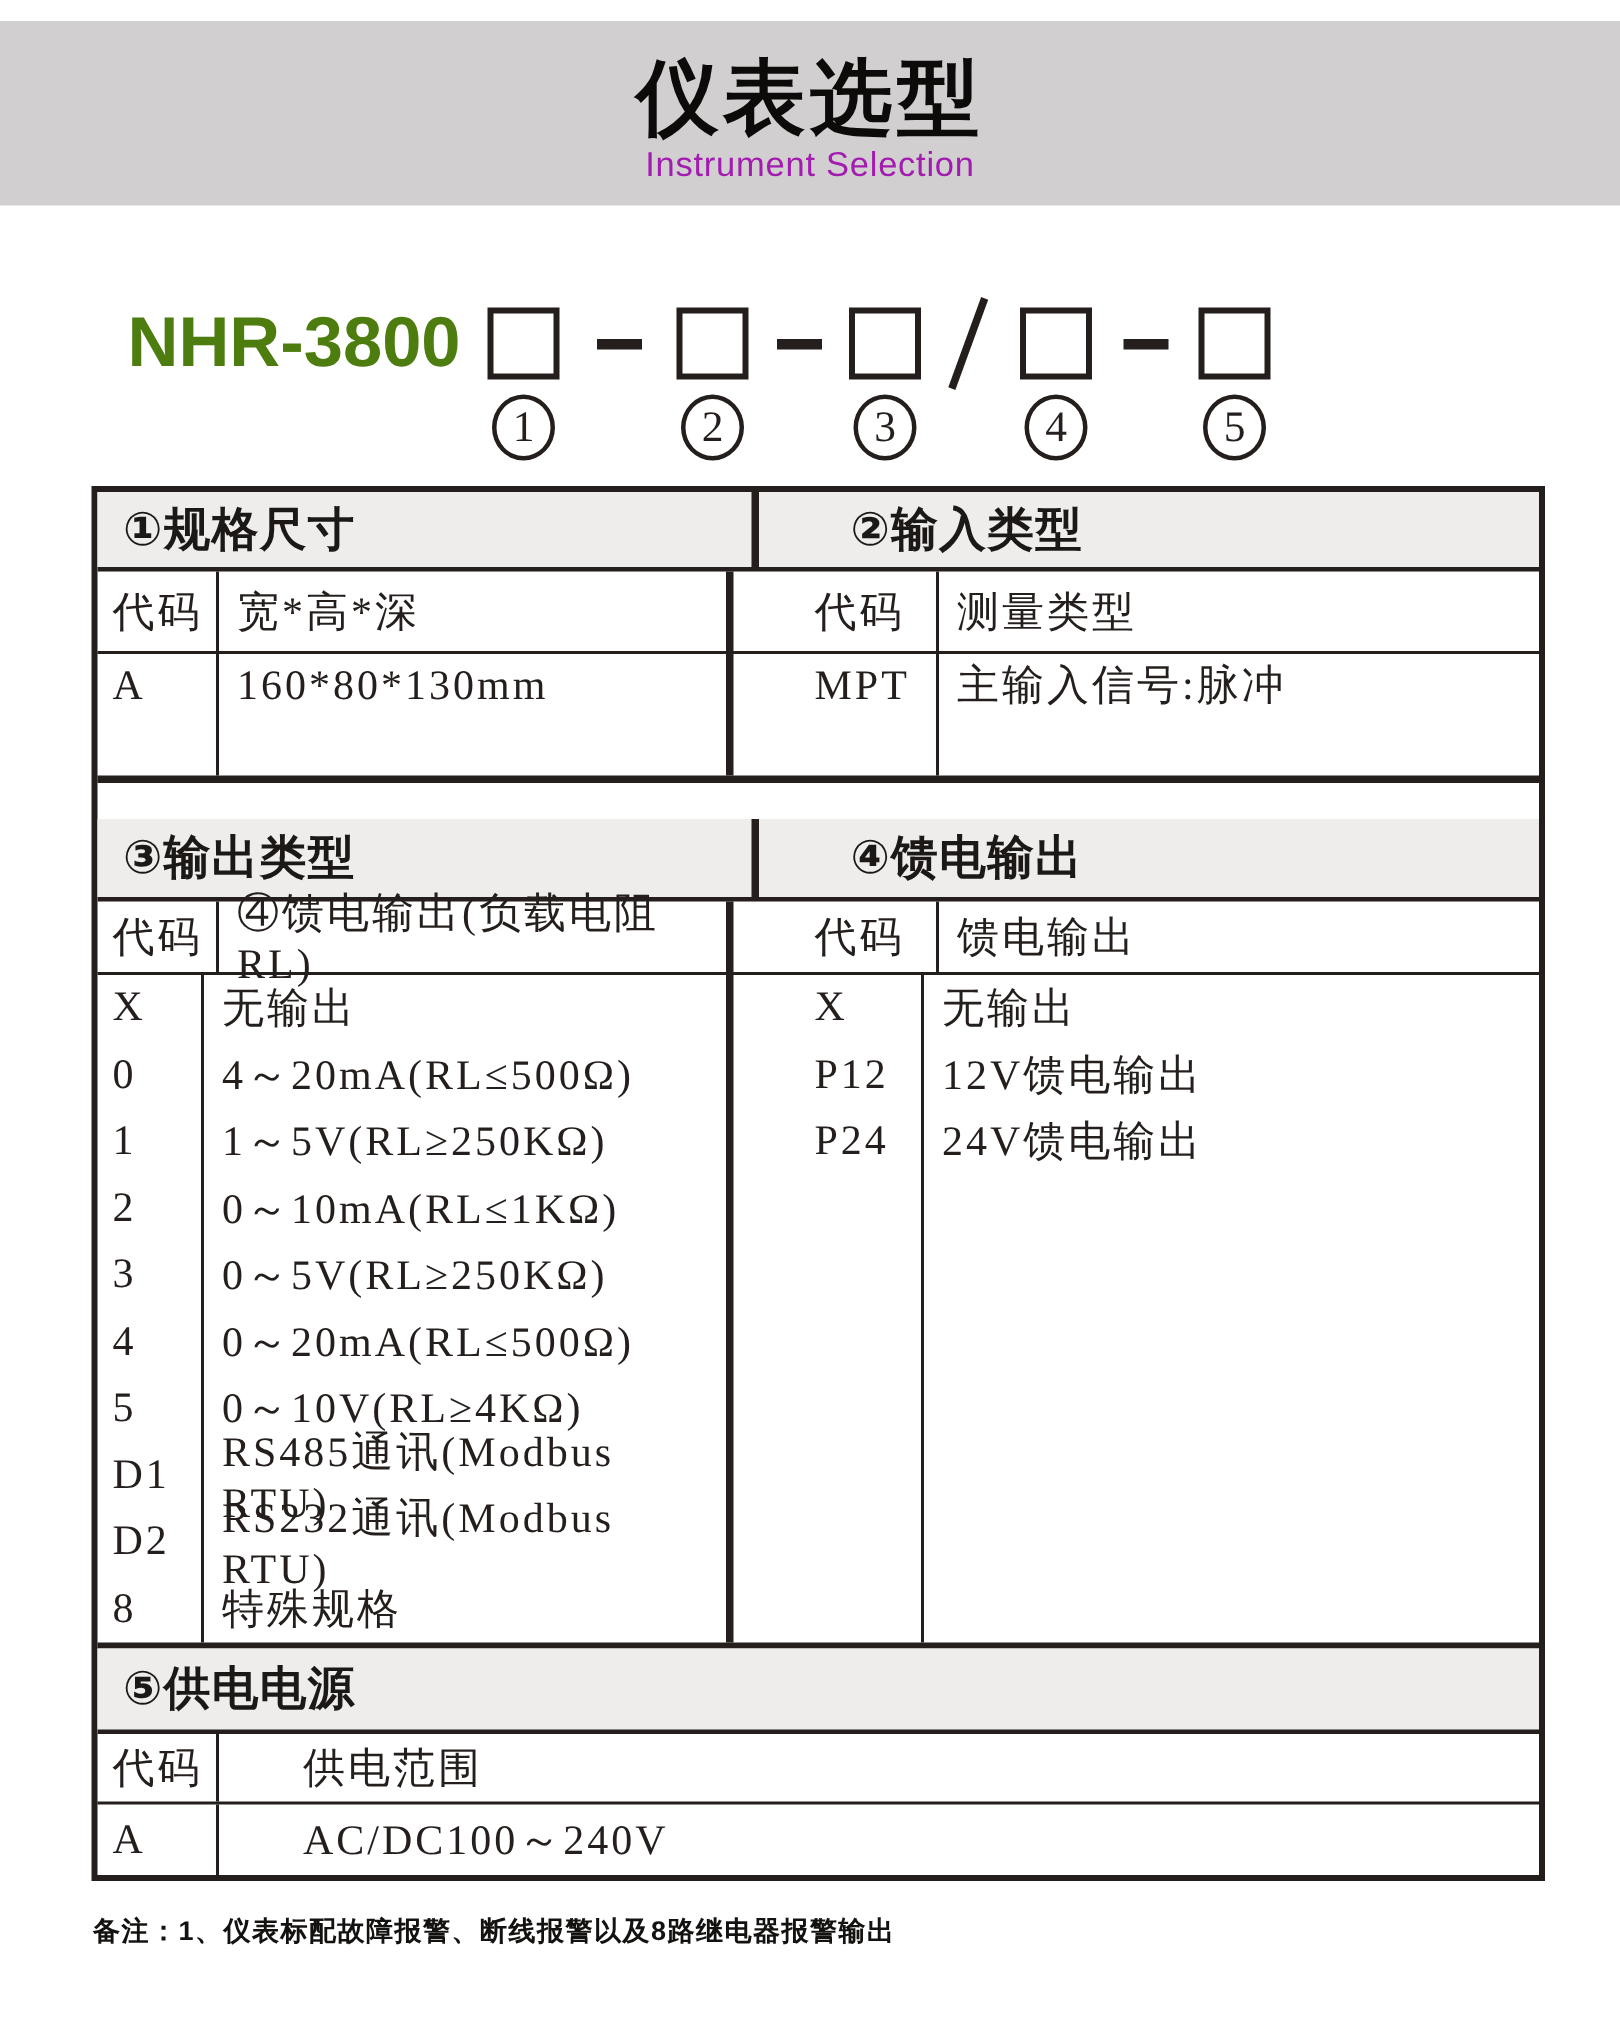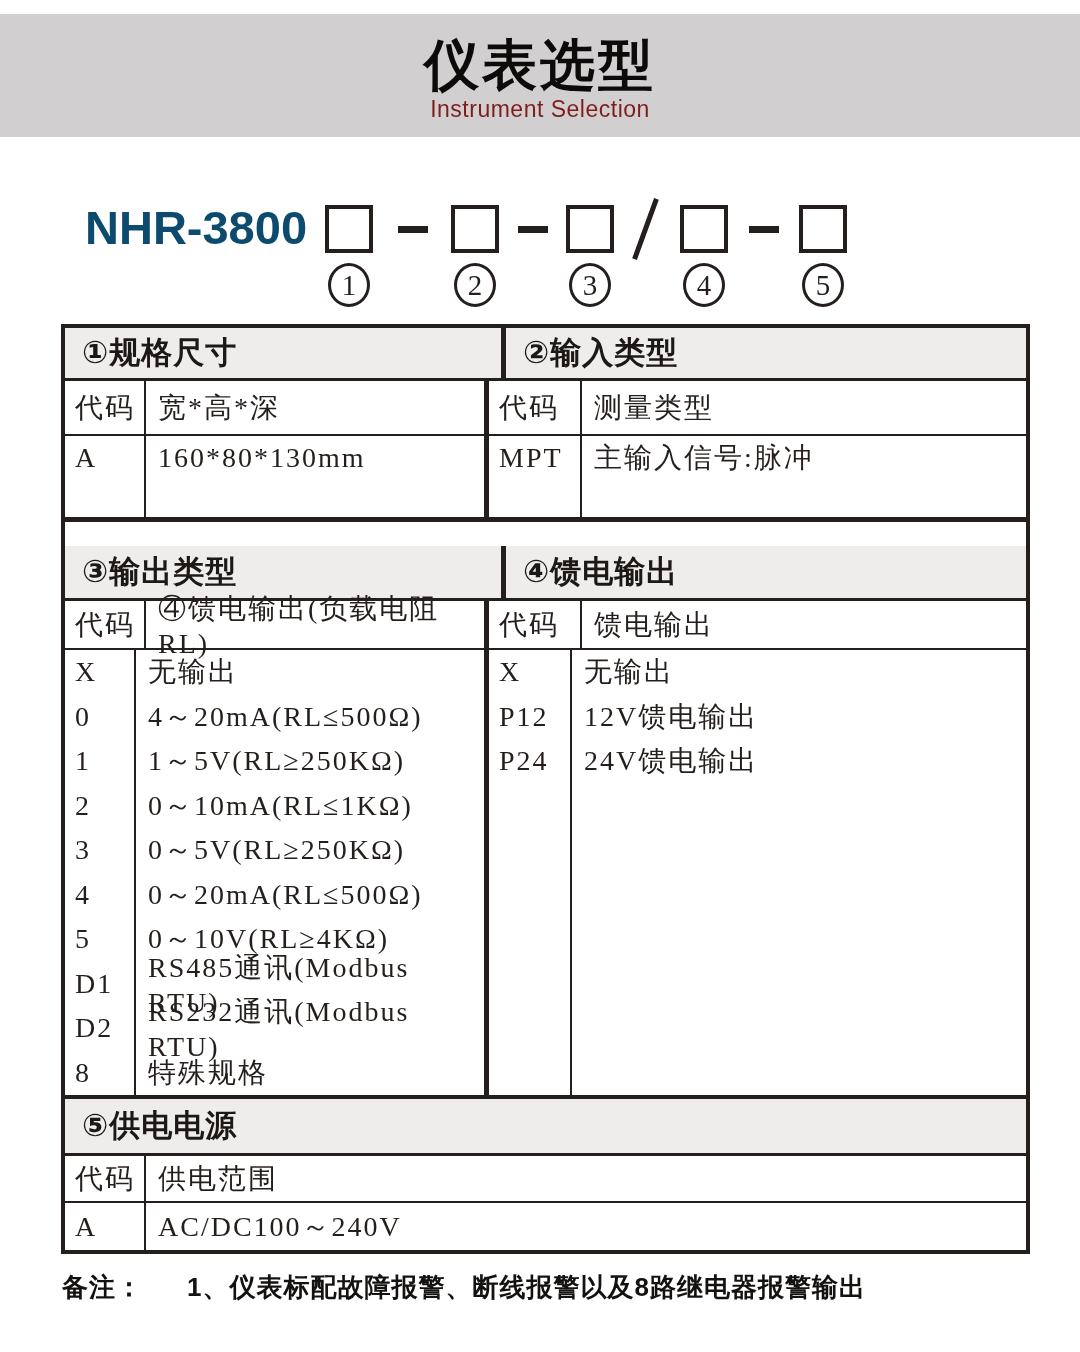--- a/index.html
+++ b/index.html
@@ -4,33 +4,33 @@
 <style>
   html,body{margin:0;padding:0;}
   body{
     width:1080px;height:1352px;position:relative;background:#ffffff;
     font-family:"Liberation Sans","DejaVu Sans",sans-serif;color:#241f1c;
     overflow:hidden;
   }
   
   .banner{position:absolute;left:0;top:14px;width:1080px;height:123px;background:#d1cfd0;text-align:center;}
   .banner-title{font-size:55px;font-weight:bold;letter-spacing:3px;padding-top:20px;line-height:62px;color:#0d0b0a;}
-  .banner-subtitle{font-size:23px;color:#7f1d1d;line-height:26px;letter-spacing:0.5px;}
+  .banner-subtitle{font-size:23px;color:#a21caf;line-height:26px;letter-spacing:0.5px;}
   
   .model{position:absolute;left:0;top:0;width:1080px;height:320px;}
-  .model-prefix{position:absolute;left:85px;top:200px;font-size:47px;font-weight:bold;letter-spacing:0;color:#0c4a6e;}
+  .model-prefix{position:absolute;left:85px;top:200px;font-size:47px;font-weight:bold;letter-spacing:0;color:#4d7c0f;}
   .mbox{position:absolute;top:205px;width:40px;height:40px;border:4px solid #241f1c;background:#fff;}
   .mdash{position:absolute;top:226px;width:30px;height:7px;background:#241f1c;}
   .mslash{position:absolute;width:5px;height:64px;background:#241f1c;transform:rotate(20deg);}
   .mcircle{position:absolute;top:263px;width:36px;height:38px;border:3px solid #241f1c;border-radius:50%;
            display:flex;align-items:center;justify-content:center;
            font-family:"Liberation Serif","DejaVu Serif",serif;font-size:29px;color:#241f1c;}
   
   .otable{position:absolute;left:61px;top:324px;width:961px;border:4px solid #241f1c;background:#fff;}
-  .band{display:flex;}
+  .band{display:flex;gap:44px;}
   .hl{width:419px;border-right:5px solid #241f1c;display:flex;}
   .hr{flex:1;display:flex;}
   .hdr{background:#eeedec;border-bottom:3px solid #241f1c;}
   .hdr .hl,.hdr .hr{align-items:center;}
   .hdrcell{font-size:31px;font-weight:bold;padding-left:17px;letter-spacing:1px;display:flex;align-items:center;color:#1c1816;}
   .serif{font-family:Liberation Serif, serif;}
   .codecol-l{width:69px;border-right:2px solid #241f1c;flex-shrink:0;}
   .codecol-r{width:81px;border-right:2px solid #241f1c;flex-shrink:0;}
   .cell{font-size:28px;letter-spacing:2px;padding-left:10px;display:flex;align-items:center;}
   .dcell{padding-left:12px;}
@@ -44,21 +44,21 @@
   .b-items{height:445px;border-bottom:4px solid #241f1c;}
   .it{height:44.5px;display:flex;align-items:center;font-size:28px;letter-spacing:2px;padding-left:10px;}
   .itd{padding-left:12px;}
   .b-hdr5{height:54px;background:#eeedec;border-bottom:3px solid #241f1c;display:flex;align-items:center;}
   .b-codes3{height:45px;border-bottom:2px solid #241f1c;}
   .b-codes3 .cell{height:45px;}
   .b-row5{height:47px;}
   .b-row5 .cell{height:47px;}
   .mline{display:block;}
   
-  .notes{position:absolute;left:62px;top:1266px;display:flex;font-weight:bold;font-size:26px;letter-spacing:1px;color:#141210;gap:44px;}
+  .notes{position:absolute;left:62px;top:1266px;display:flex;font-weight:bold;font-size:18px;letter-spacing:1px;color:#141210;}
   .notes-label{line-height:42px;white-space:pre;}
   .notes-lines div{line-height:42px;}
 </style>
 </head>
 <body>
 
 <div class="banner">
   <div class="banner-title">仪表选型</div>
   <div class="banner-subtitle">Instrument Selection</div>
 </div>

